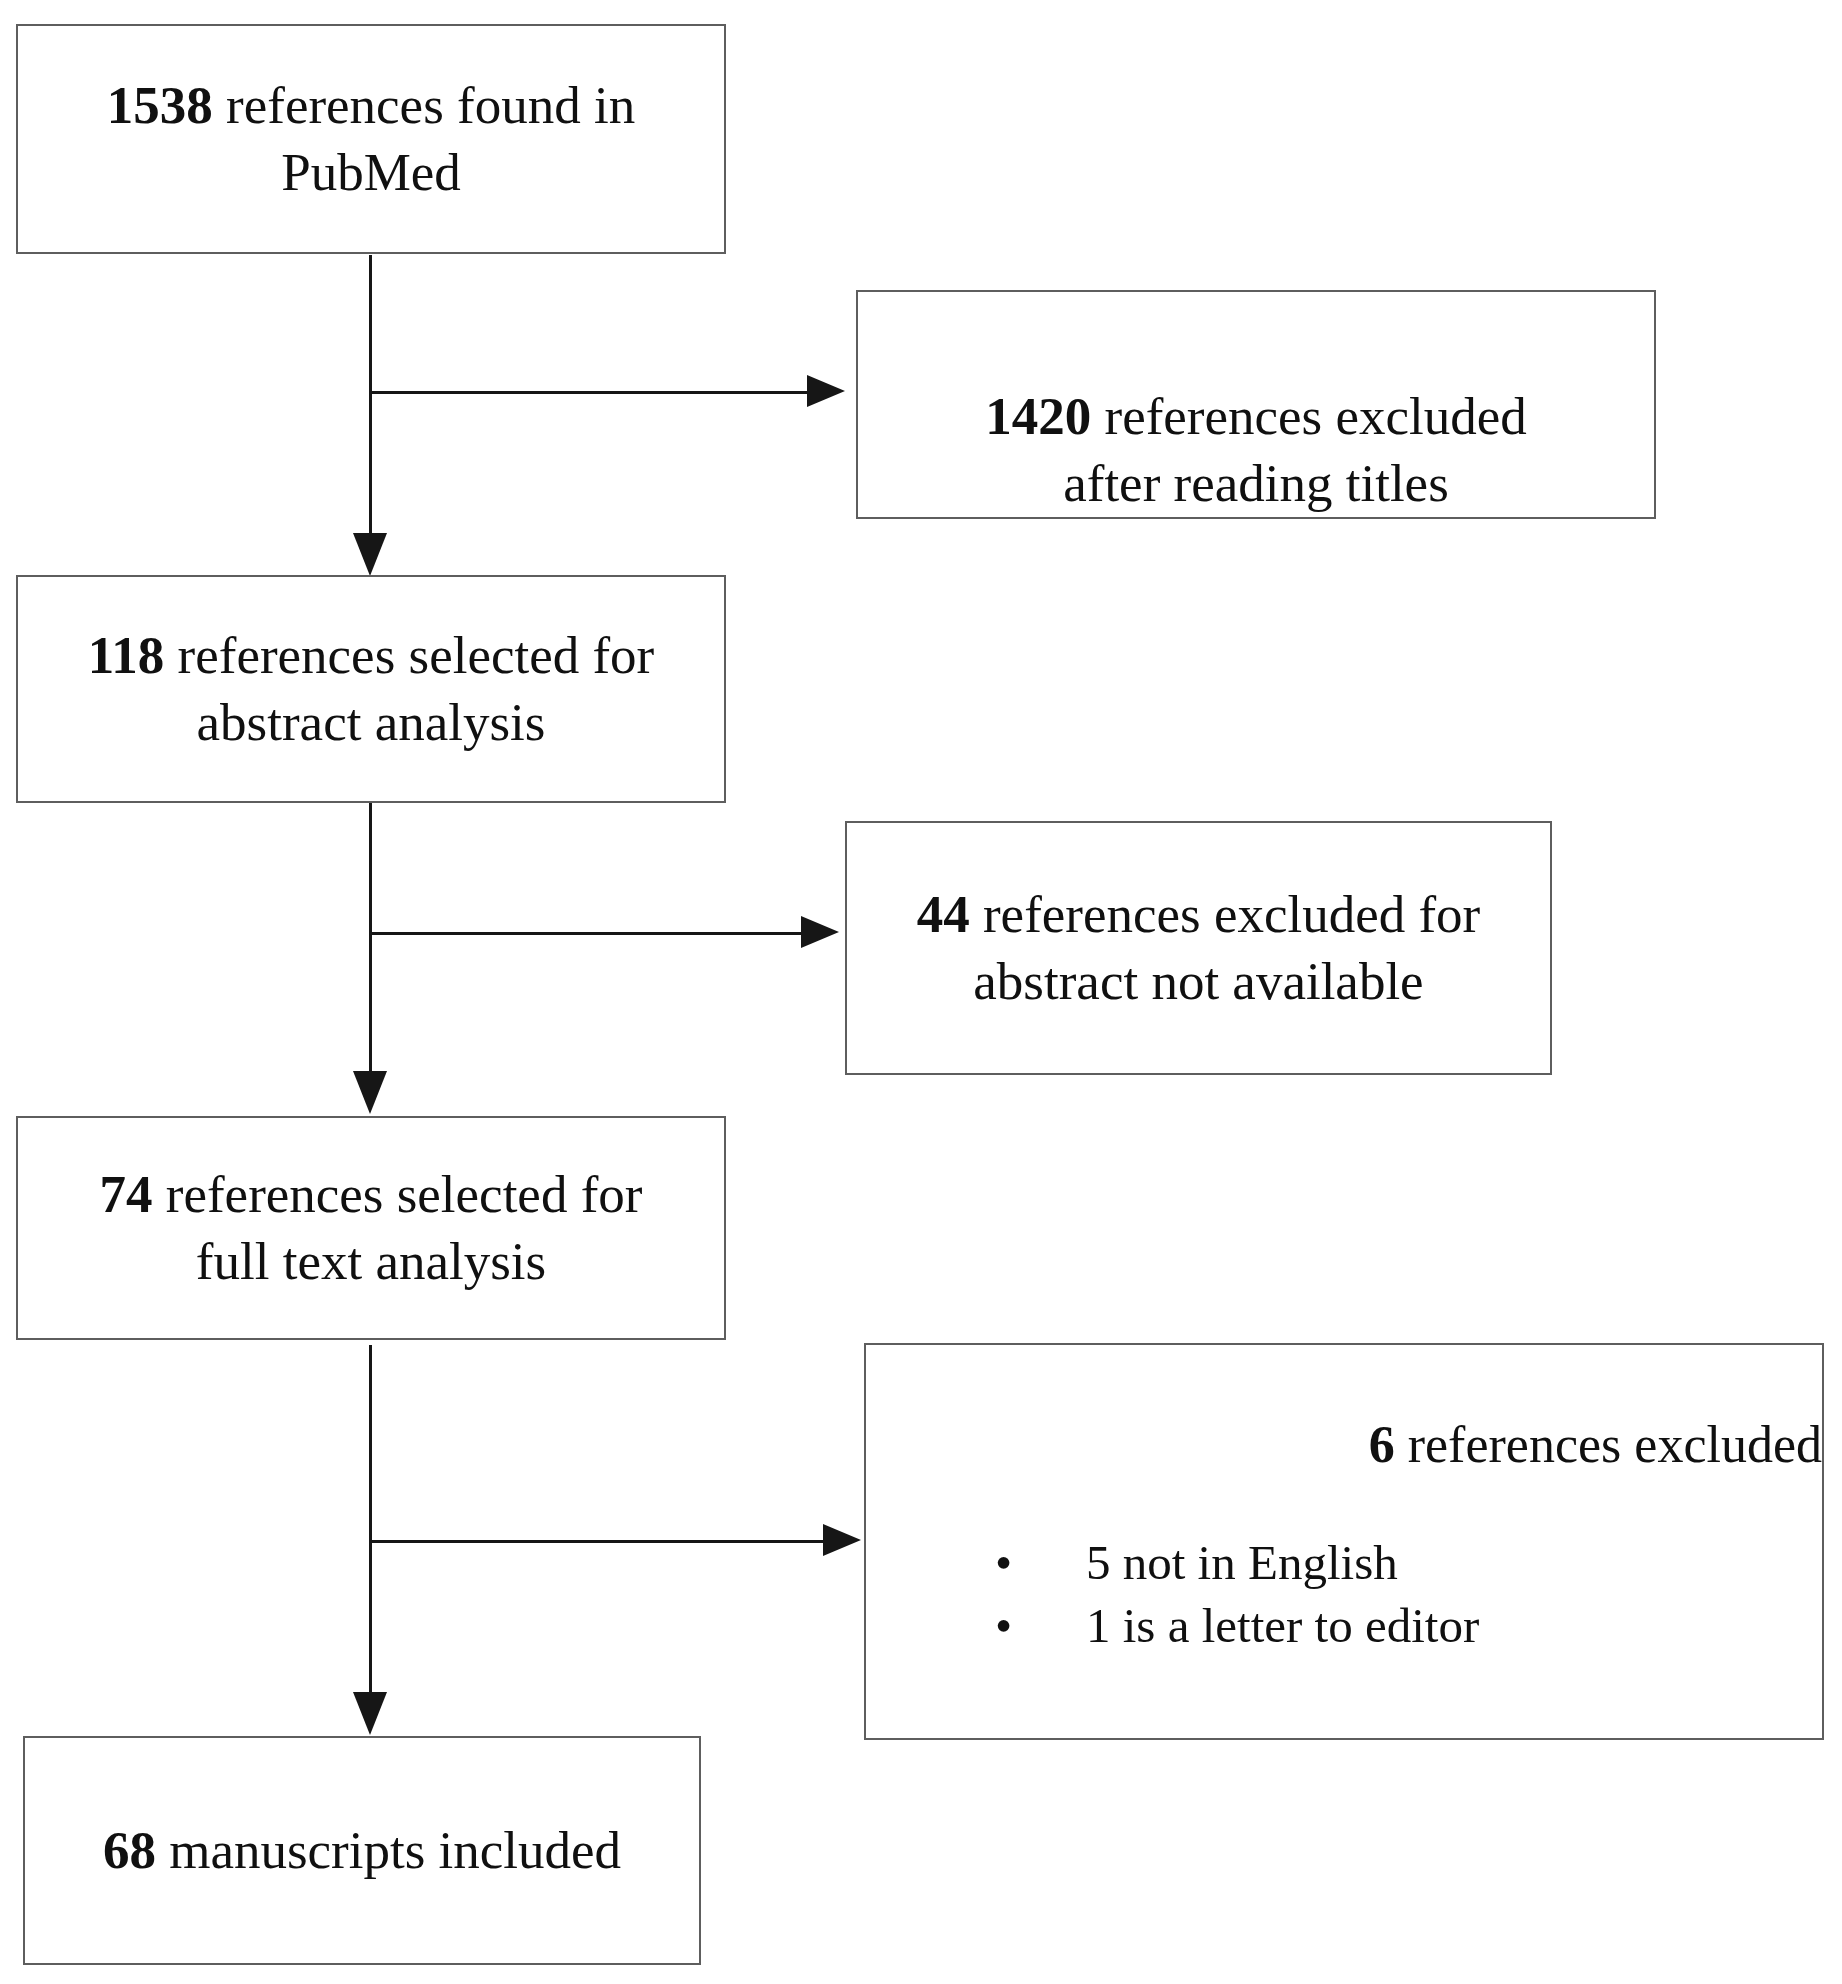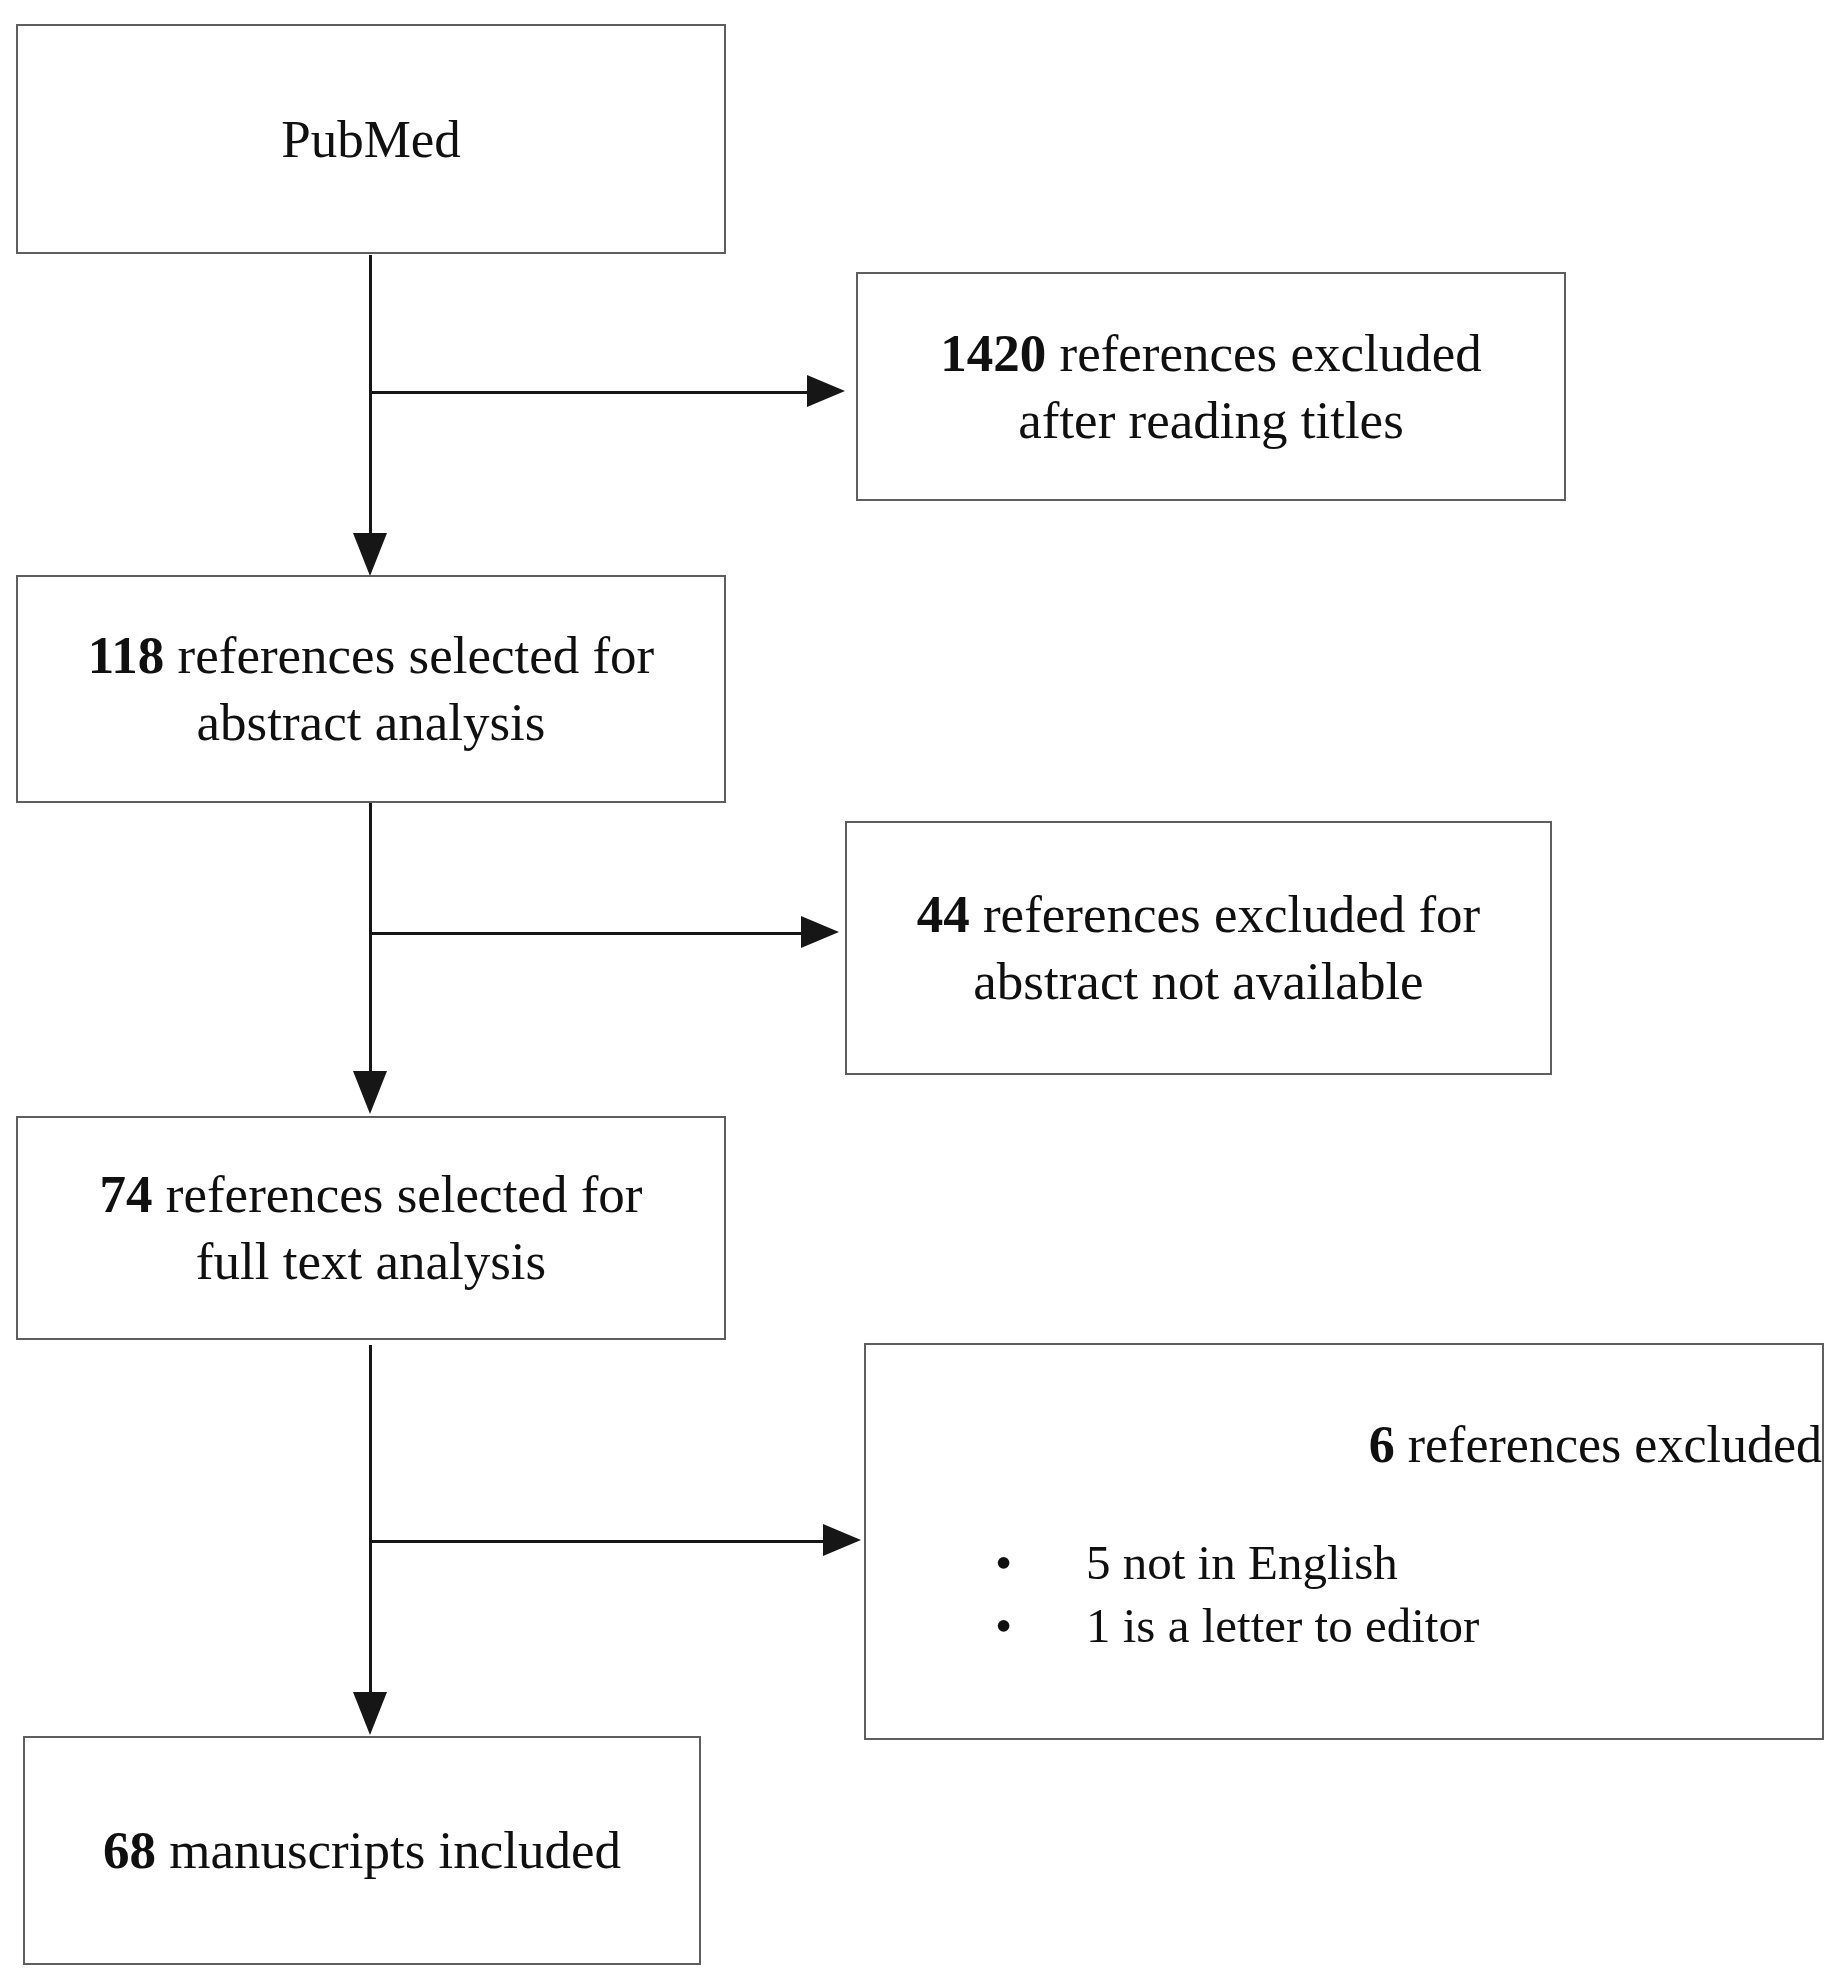--- a/index.html
+++ b/index.html
@@ -24,21 +24,21 @@
     align-items: center;
     justify-content: center;
     text-align: center;
     font-size: 53px;
     line-height: 1.26;
   }
   .box .line { white-space: nowrap; }
   .num { font-weight: 700; }
 
   .b1 { left: 16px;   top: 24px;   width: 710px;  height: 230px; }
-  .b2 { left: 856px; top: 272px;  width: 710px;  height: 229px; }
+  .b2 { left: 856px; top: 290px;  width: 800px;  height: 229px; align-items: flex-end; }
   .b3 { left: 16px;   top: 575px;  width: 710px;  height: 228px; }
   .b4 { left: 845px; top: 821px; width: 707px;  height: 254px; }
   .b5 { left: 16px;   top: 1116px; width: 710px;  height: 224px; }
   .b7 { left: 23px;   top: 1736px; width: 678px;  height: 229px; }
 
   .b6 {
     left: 864px; top: 1343px; width: 960px; height: 397px;
     display: block;
     text-align: left;
   }
@@ -90,20 +90,21 @@
   .h3 { left: 371px; top: 1540px; width: 452px; }
   .r3 { left: 823px; top: 1524px; }
 </style>
 </head>
 <body>
 
 <div class="canvas">
 
   <div class="box b1">
     <div>
+      <div class="line"><span class="num">1538</span><span> references found in</span></div>
       <div class="line">PubMed</div>
     </div>
   </div>
 
   <div class="vline v1"></div>
   <div class="arrow-down a1"></div>
   <div class="hline h1"></div>
   <div class="arrow-right r1"></div>
 
   <div class="box b2">

